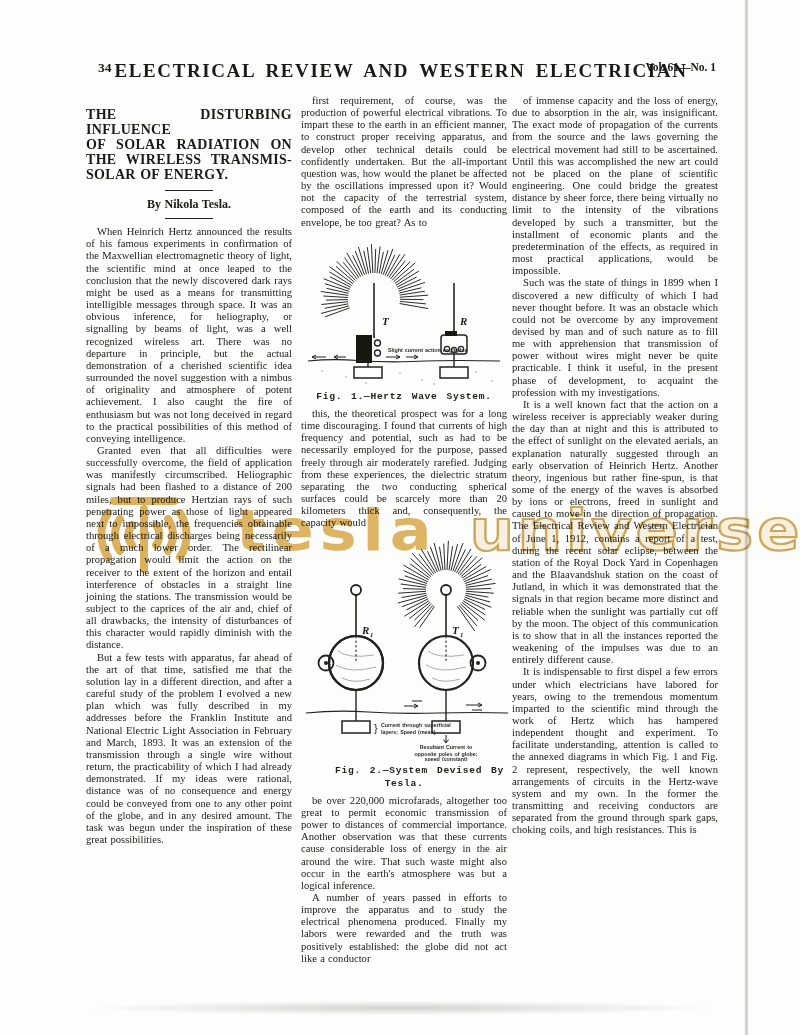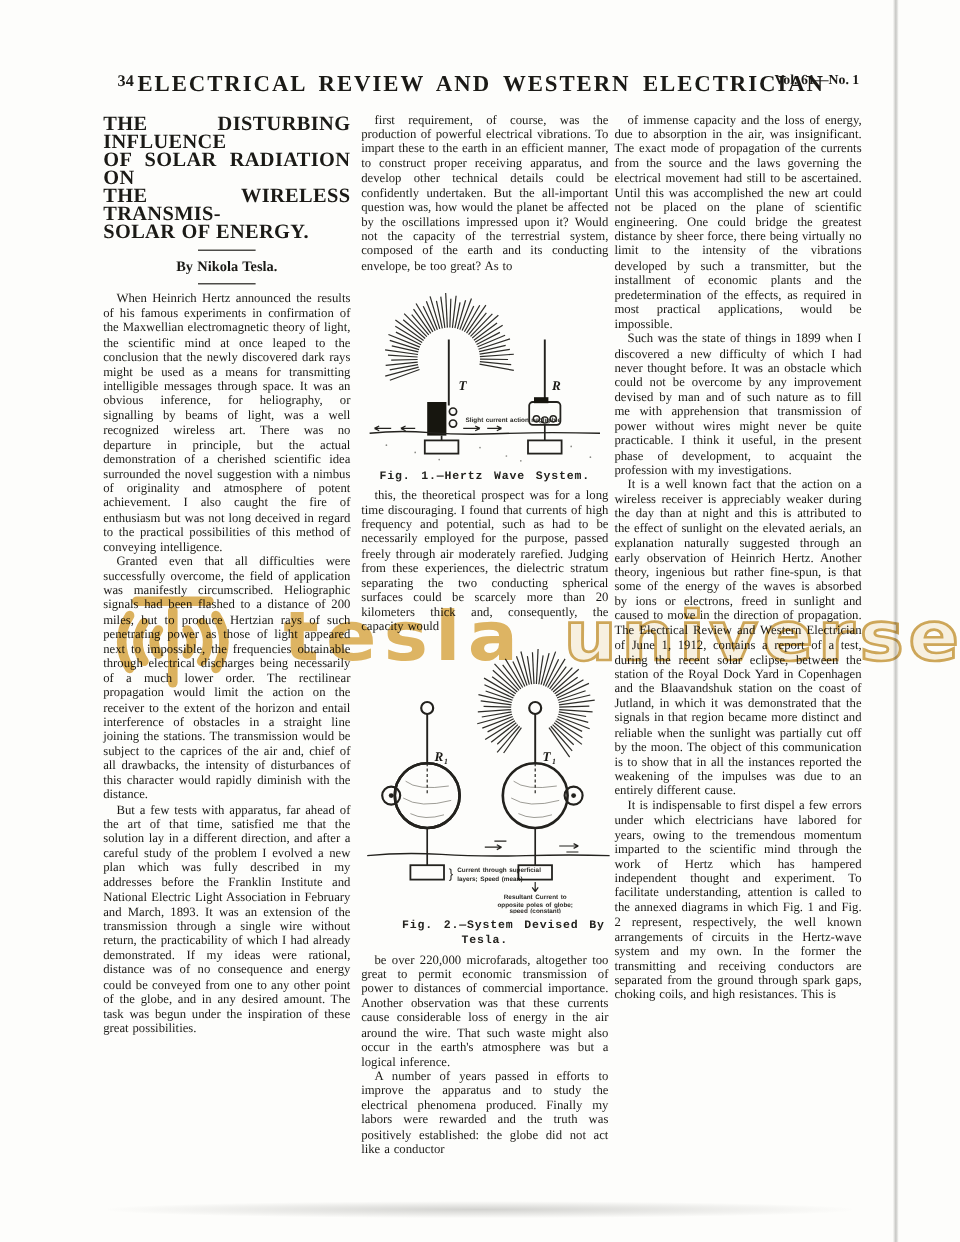--- a/index.html
+++ b/index.html
@@ -37,21 +37,21 @@
     position:absolute; top:95px; width:206px;
     font-size:10.6px; line-height:12.15px;
     text-align:justify; word-spacing:.6px;
   }
   .col-1 { left:86px; }
   .col-2 { left:301px; }
   .col-3 { left:512px; }
   .para { text-indent:11px; }
 
   
-  .article-title { font-weight:bold; font-size:17px; line-height:15px; letter-spacing:.3px; margin-bottom:2px; }
+  .article-title { font-weight:bold; font-size:14px; line-height:15px; letter-spacing:.3px; margin-bottom:2px;margin-top:12px; }
   .title-line { text-align:justify; text-align-last:justify; }
   .title-line.last { text-align-last:left; }
   .head-rule { width:48px; border-top:1.4px solid #22211d; margin:8px auto 7px auto; }
   .byline { text-align:center; text-align-last:center; font-weight:bold; font-size:12px; text-indent:0; }
 
   
   .figure { margin:6px auto 5px auto; width:200px; }
   .figure svg { display:block; }
   .fig-caption {
     text-align:right; text-align-last:center; text-indent:0;

